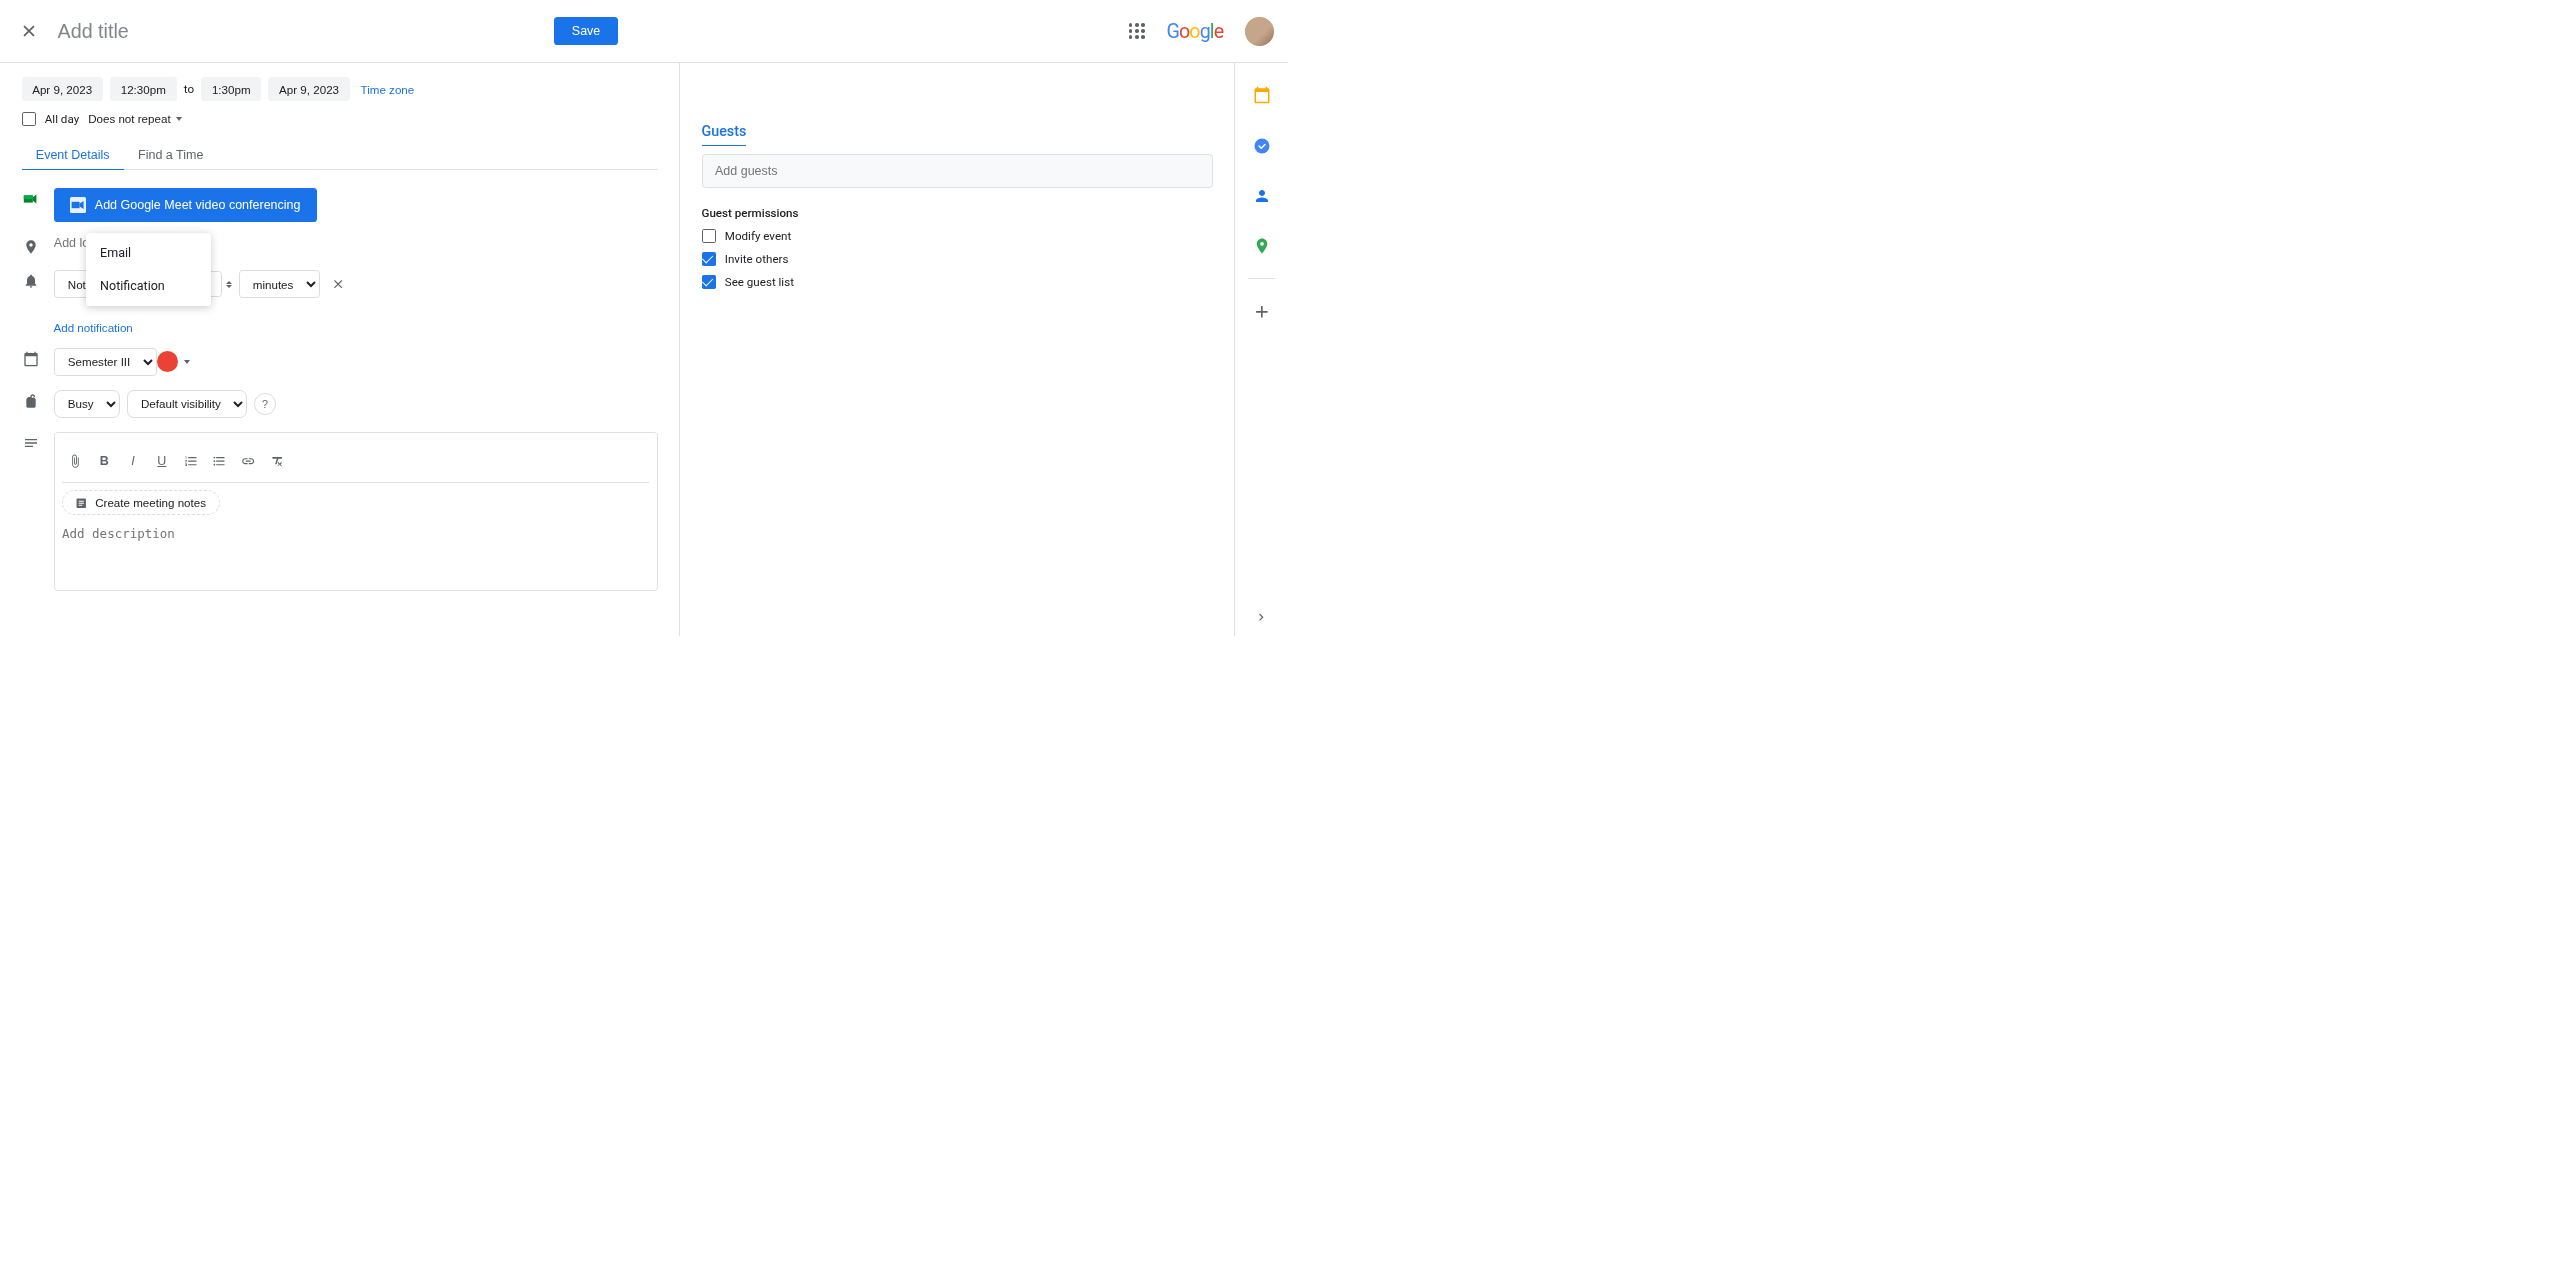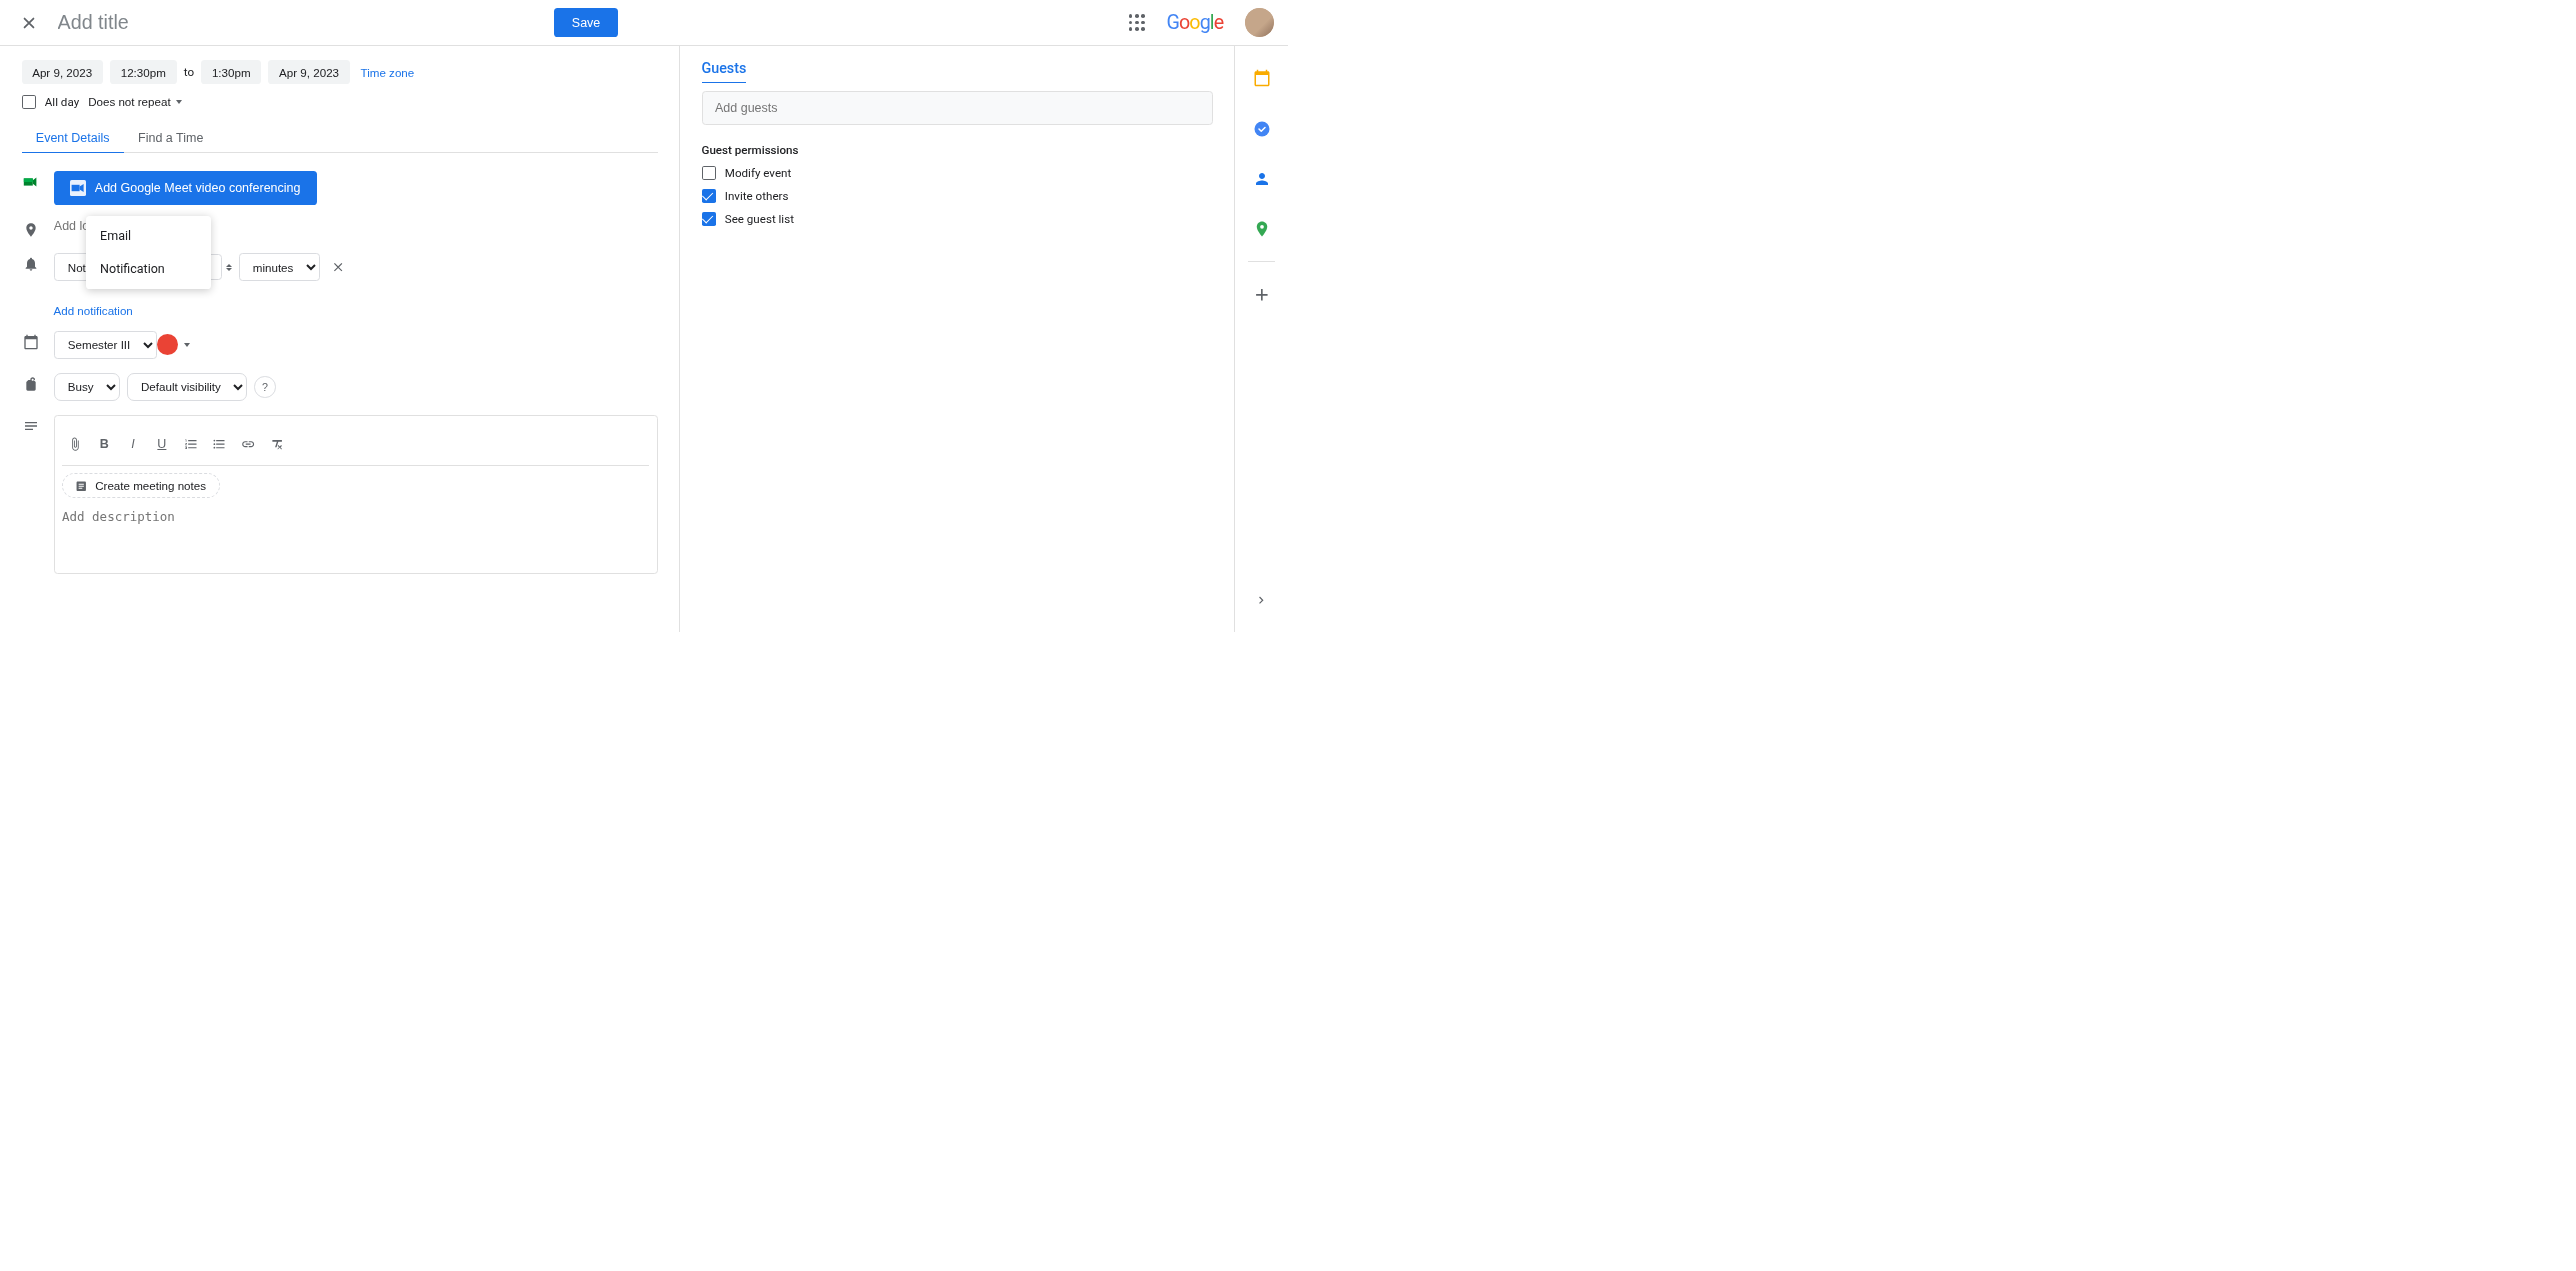--- a/index.html
+++ b/index.html
@@ -11,21 +11,21 @@
       width: 1288px;
       height: 636px;
       overflow: hidden;
     }
 
     
     .top-bar {
       display: flex;
       align-items: center;
       padding: 7.2px 14.3px;
-      height: 46px;
+      height: 63px;
       border-bottom: 0.9px solid #e0e0e0;
       gap: 14.3px;
     }
     .close-btn {
       background: none;
       border: none;
       cursor: pointer;
       font-size: 18px;
       color: #5f6368;
       width: 29px;
@@ -699,21 +699,21 @@
           </button>
           
           <textarea class="desc-input" placeholder="Add description" style=""></textarea>
         </div>
       </div>
 
     </div>
   </div>
 
   <div class="right-panel">
-    <div style="margin-bottom:14.3px;">
+    <div style="margin-bottom:14.3px;margin-top:46px;">
       <span style="font-size:14.3px; font-weight:500; color:#1a73e8; border-bottom:1.8px solid #1a73e8; padding-bottom:5.4px;">Guests</span>
     </div>
     <input class="add-guests-input" type="text" placeholder="Add guests" style="">
     <div class="permissions-title">Guest permissions</div>
     <div class="permission-row">
       <div class="checkbox-empty"></div>
       <span class="permission-label">Modify event</span>
     </div>
     <div class="permission-row">
       <div class="checkbox-blue"></div>

